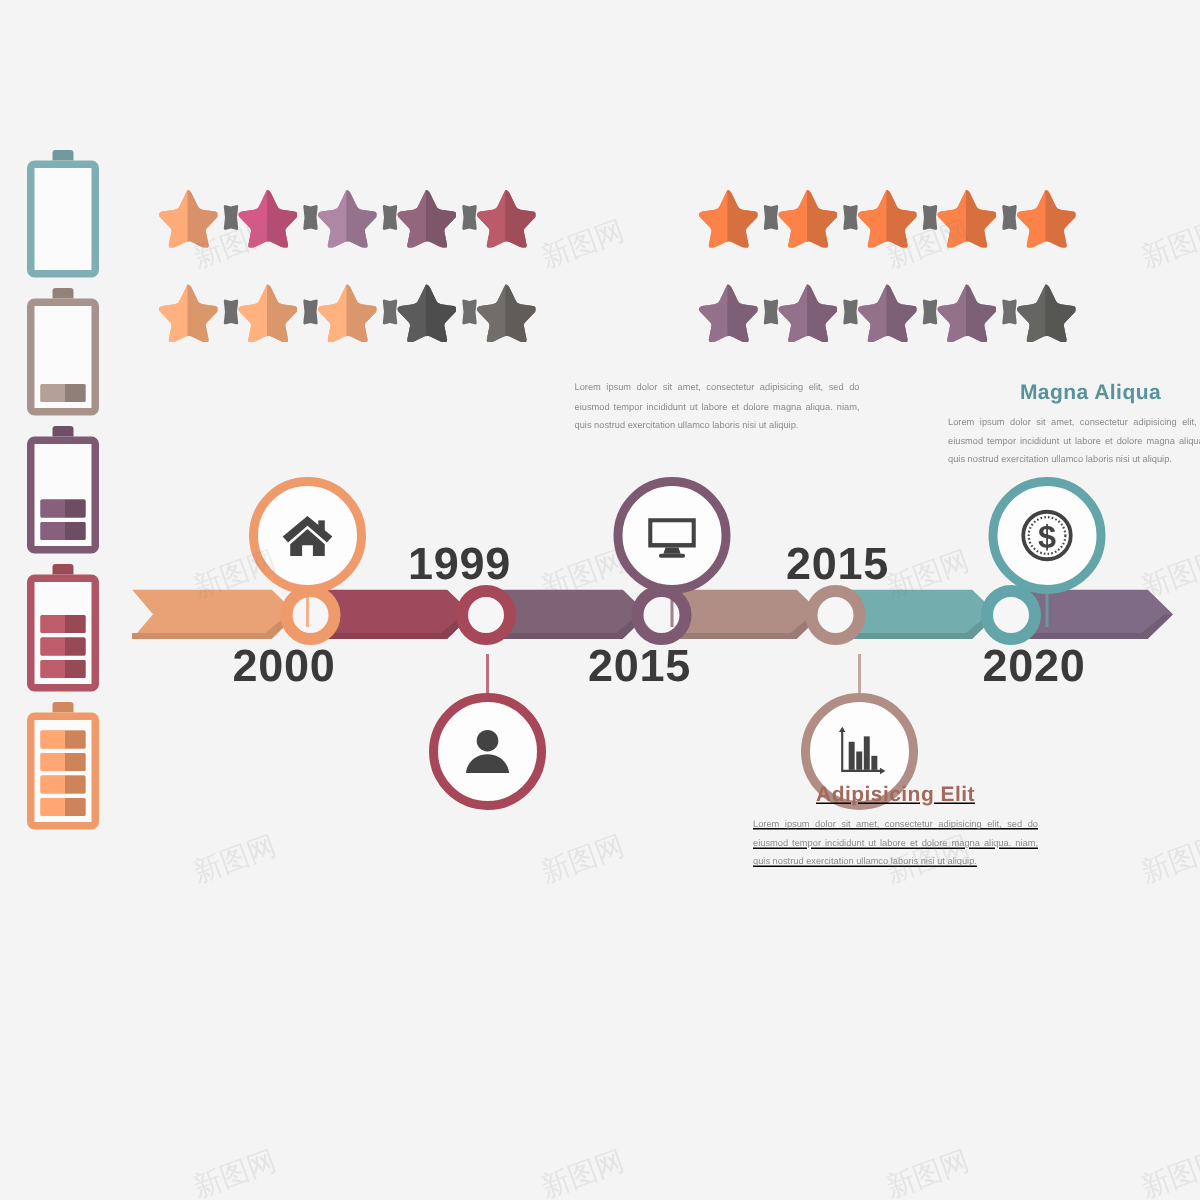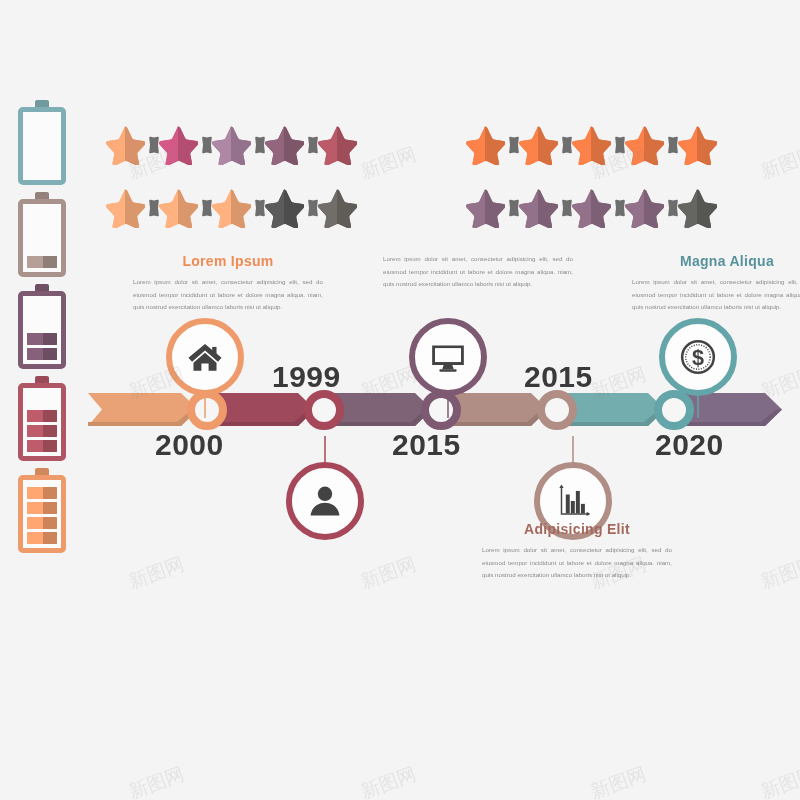--- a/index.html
+++ b/index.html
@@ -303,24 +303,20 @@
     <div class="stem" style="left: 204px; top: 392px; height: 26px; background: rgb(239, 154, 106); opacity: 0.75;"></div>
     <div class="bigcirc" style="left: 166px; top: 318px; width: 78px; height: 78px; border: 6px solid rgb(239, 154, 106);">
       <span style="line-height: 0;"><svg width="36" height="36" viewBox="0 0 100 100">
           <g fill="#434343">
             <path d="M50 14 L96 52 L86 63 L50 32 L14 63 L4 52 Z"></path>
             <rect x="70" y="22" width="12" height="20"></rect>
             <path d="M50 38 L82 66 L82 88 L60 88 L60 68 L40 68 L40 88 L18 88 L18 66 Z"></path>
           </g>
         </svg></span>
     </div>
-    <div class="tblock" style="left: 133px; top: 253px;">
-      <h3 style="color: rgb(239, 139, 85);">Lorem Ipsum</h3>
-      <p>Lorem ipsum dolor sit amet, consectetur adipisicing elit, sed do eiusmod tempor incididunt ut labore et dolore magna aliqua. niam, quis nostrud exercitation ullamco laboris nisi ut aliquip.</p>
-    </div>
     <div class="stem" style="left: 324px; top: 436px; height: 26px; background: rgb(166, 71, 90); opacity: 0.75;"></div>
     <div class="bigcirc" style="left: 286px; top: 462px; width: 78px; height: 78px; border: 6px solid rgb(166, 71, 90);">
       <span style="line-height: 0;"><svg width="36" height="36" viewBox="0 0 100 100">
           <g fill="#434343">
             <circle cx="50" cy="30" r="20"></circle>
             <path d="M50 55 C72 55 88 70 90 90 L10 90 C12 70 28 55 50 55 Z"></path>
           </g>
         </svg></span>
     </div>
     <div class="stem" style="left: 447px; top: 392px; height: 26px; background: rgb(125, 90, 114); opacity: 0.75;"></div>
@@ -344,21 +340,21 @@
             <path d="M16 8 L20 8 L20 84 L94 84 L94 88 L16 88 Z"></path>
             <path d="M18 4 L24 14 L12 14 Z"></path>
             <path d="M98 86 L88 92 L88 80 Z"></path>
             <rect x="30" y="32" width="11" height="52"></rect>
             <rect x="44" y="50" width="11" height="34"></rect>
             <rect x="58" y="22" width="11" height="62"></rect>
             <rect x="72" y="58" width="11" height="26"></rect>
           </g>
         </svg></span>
     </div>
-    <div class="tblock" style="left: 482px; top: 521px;">
+    <div class="tblock" style="left: 502px; top: 521px; text-decoration: underline;">
       <h3 style="color: rgb(163, 105, 92);">Adipisicing Elit</h3>
       <p>Lorem ipsum dolor sit amet, consectetur adipisicing elit, sed do eiusmod tempor incididunt ut labore et dolore magna aliqua. niam, quis nostrud exercitation ullamco laboris nisi ut aliquip.</p>
     </div>
     <div class="stem" style="left: 697px; top: 392px; height: 26px; background: rgb(99, 165, 168); opacity: 0.75;"></div>
     <div class="bigcirc" style="left: 659px; top: 318px; width: 78px; height: 78px; border: 6px solid rgb(99, 165, 168);">
       <span style="line-height: 0;"><svg width="36" height="36" viewBox="0 0 100 100">
           <g fill="#434343">
             <circle cx="50" cy="50" r="44" fill="none" stroke="#434343" stroke-width="7"></circle>
             <circle cx="50" cy="50" r="34" fill="none" stroke="#434343" stroke-width="4" stroke-dasharray="3 4"></circle>
             <text x="50" y="73" text-anchor="middle" font-size="60" font-weight="bold" font-family="&quot;Liberation Sans&quot;, sans-serif" fill="#434343">$</text>

